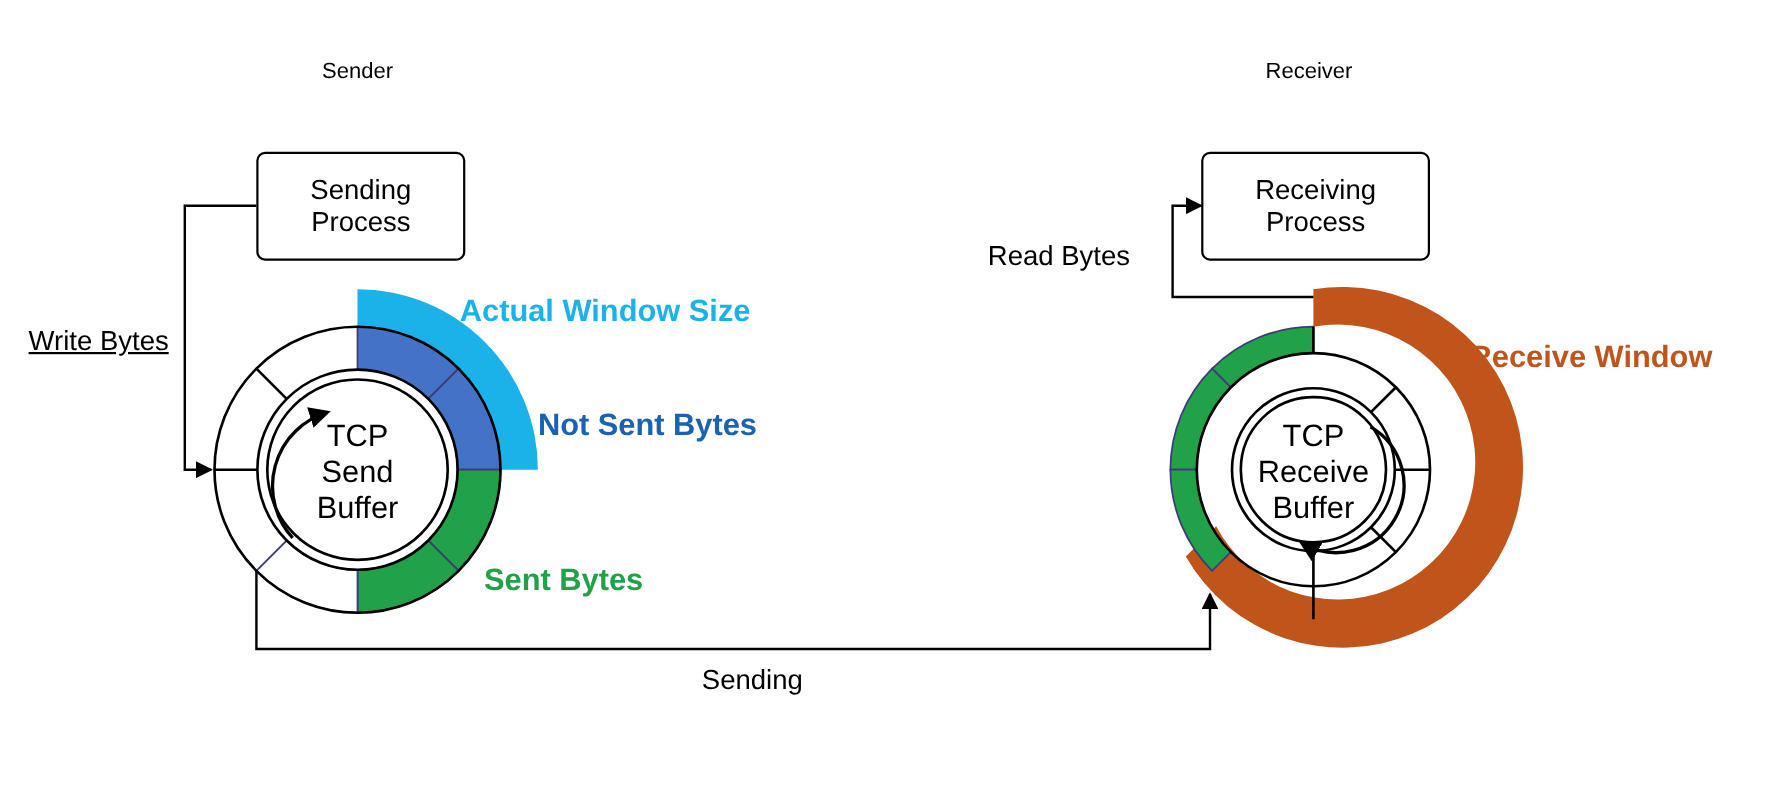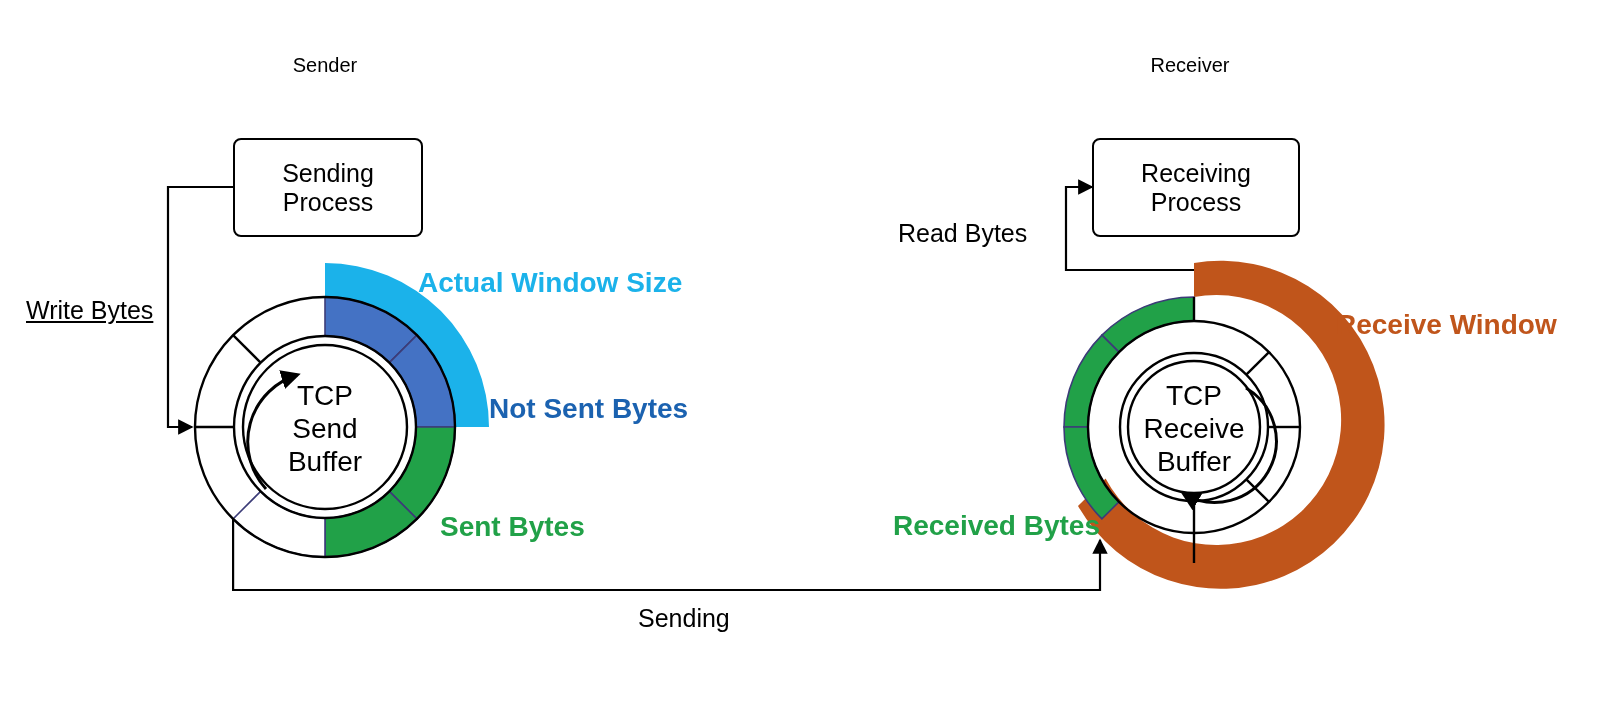--- a/index.html
+++ b/index.html
@@ -141,21 +141,21 @@
   <div class="lbl flow-lbl" style="left:26px; top:296px;text-decoration:underline;">Write Bytes</div>
 
   <div class="lbl ring-lbl" style="left:265px; top:379px; width:120px;">
     <div>TCP</div>
     <div>Send</div>
     <div>Buffer</div>
   </div>
 
   <div class="lbl legend-lbl" style="left:418px; top:266px; color:#1BB2EA;">Actual Window Size</div>
 
-  <div class="lbl legend-lbl" style="left:489px; top:369px; color:#1B62B0;margin-top:23px;">Not Sent Bytes</div>
+  <div class="lbl legend-lbl" style="left:489px; top:369px; color:#1B62B0;">Not Sent Bytes</div>
 
   <div class="lbl legend-lbl" style="left:440px; top:510px; color:#21A148;">Sent Bytes</div>
 
   <div class="lbl title-lbl" style="left:1110px; top:54px; width:160px;">Receiver</div>
 
   <div class="proc-box" style="left:1092px; top:138px; width:208px; height:99px;">
     <div class="box-lbl">
       <div>Receiving</div>
       <div>Process</div>
     </div>
@@ -164,17 +164,16 @@
   <div class="lbl flow-lbl" style="left:898px; top:219px;">Read Bytes</div>
 
   <div class="lbl ring-lbl" style="left:1134px; top:379px; width:120px;">
     <div>TCP</div>
     <div>Receive</div>
     <div>Buffer</div>
   </div>
 
   <div class="lbl legend-lbl" style="left:1336px; top:308px; color:#C0551B;">Receive Window</div>
 
-  <div class="lbl legend-lbl" style="left:893px; top:509px; color:#21A148;">Received Bytes</div>
 
   <div class="lbl flow-lbl" style="left:638px; top:604px;">Sending</div>
 
 </div>
 
 </body></html>

